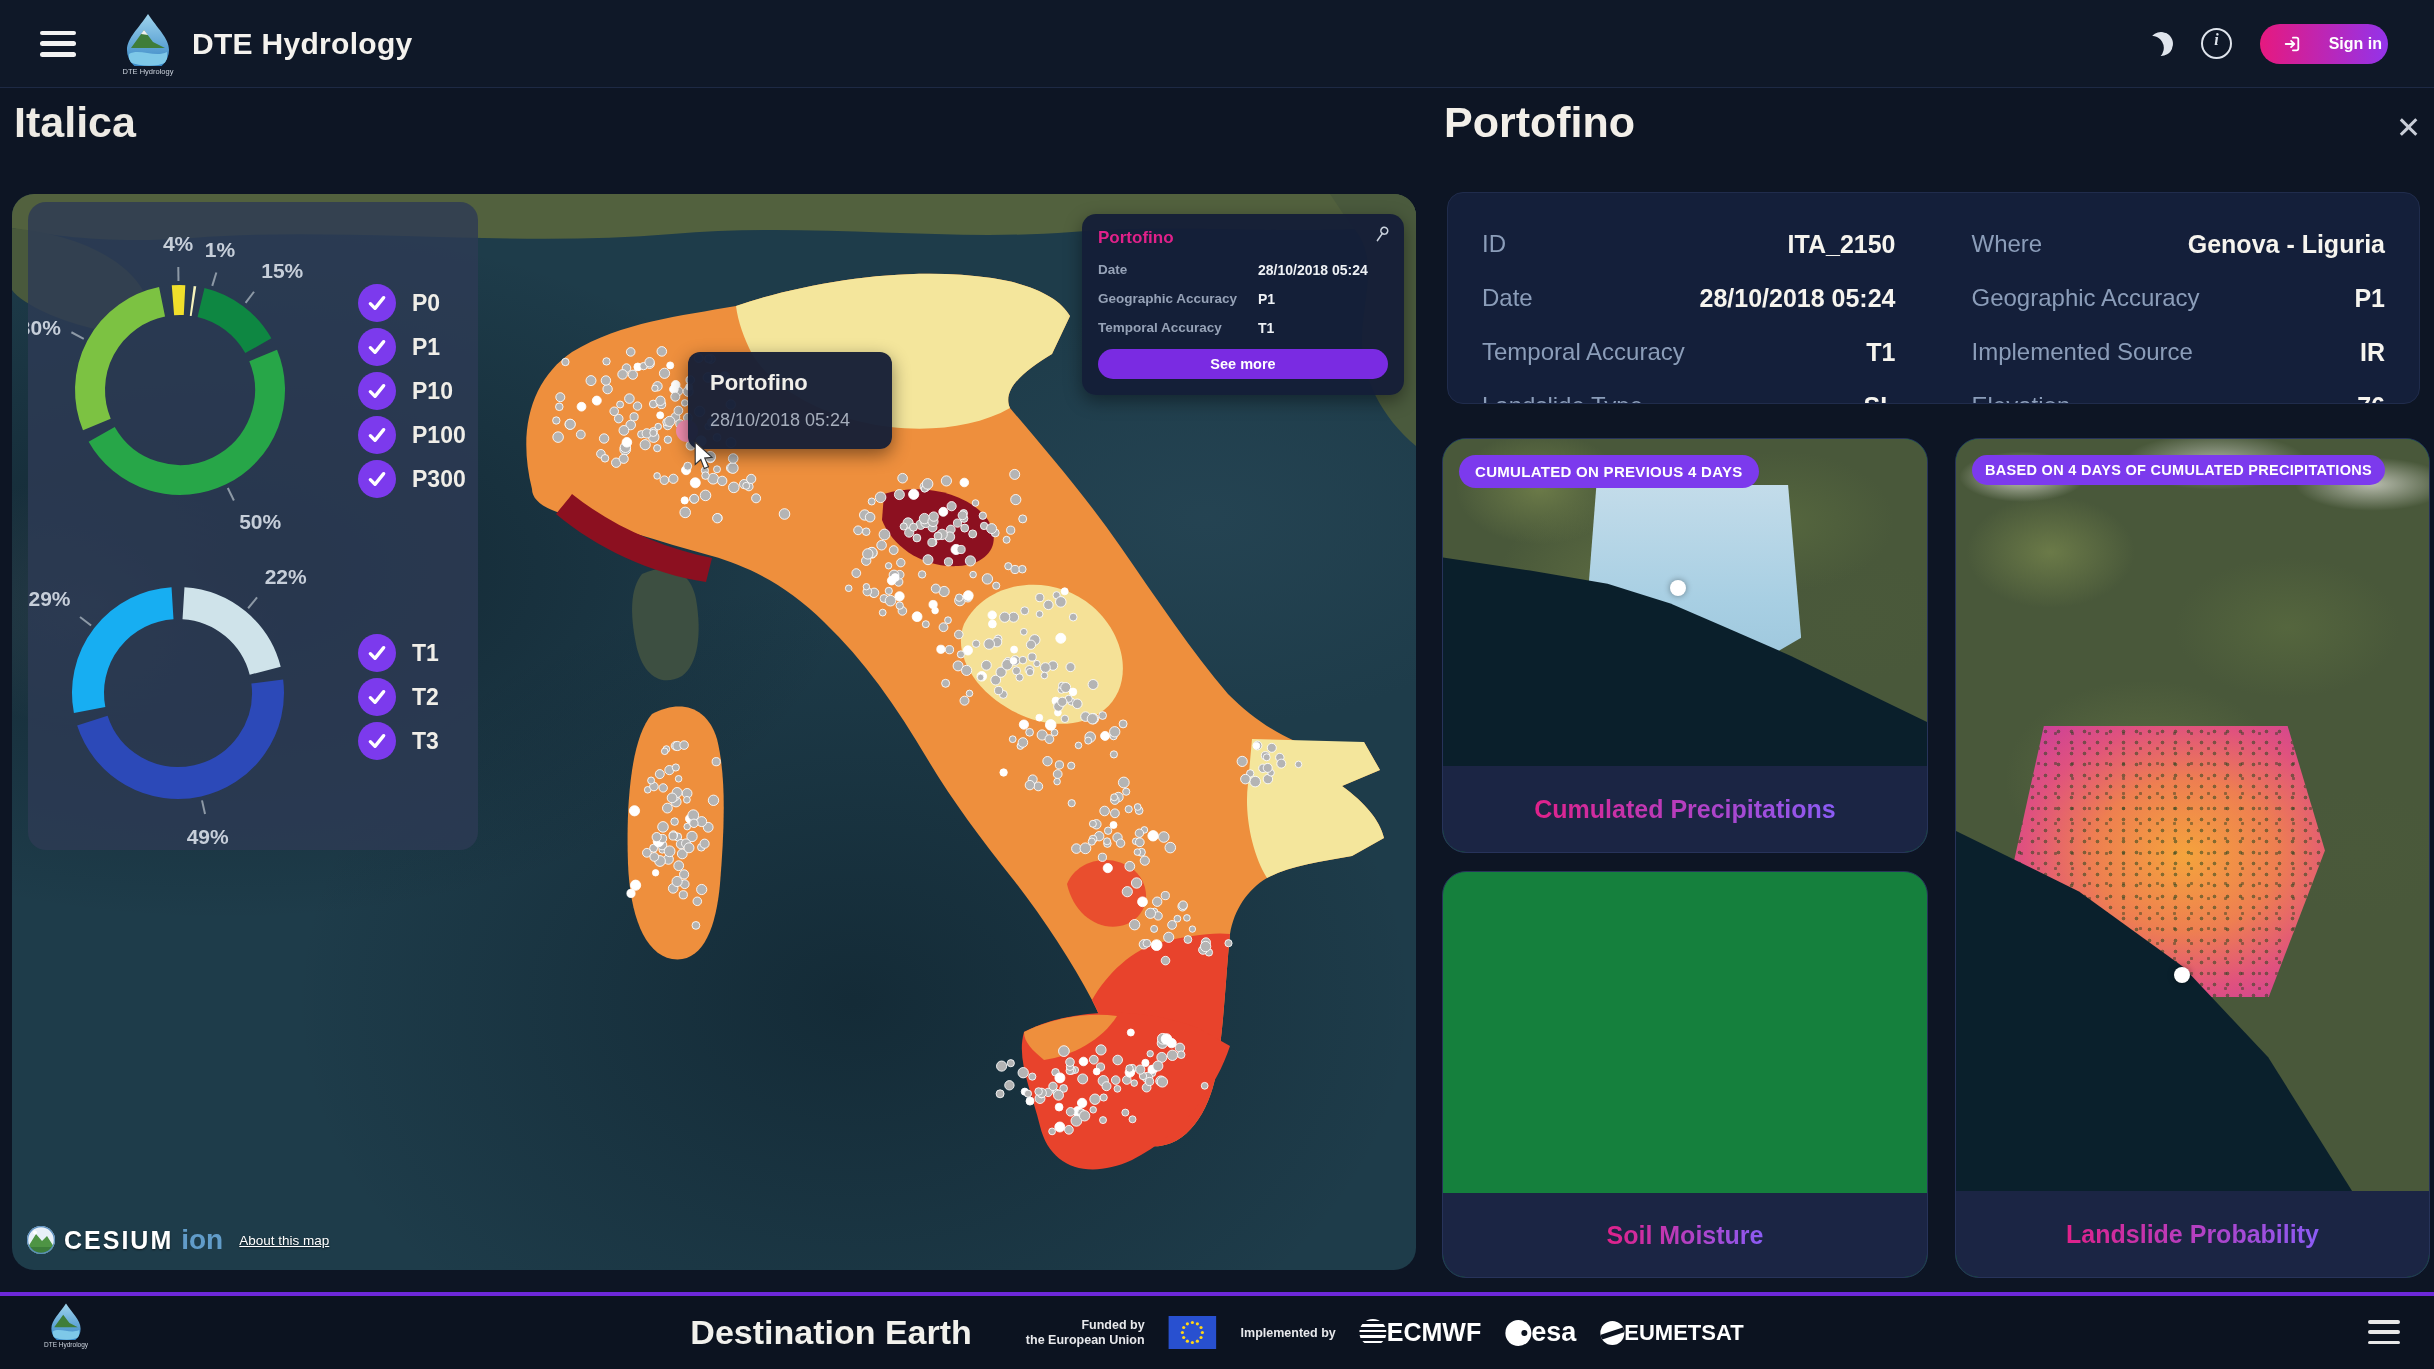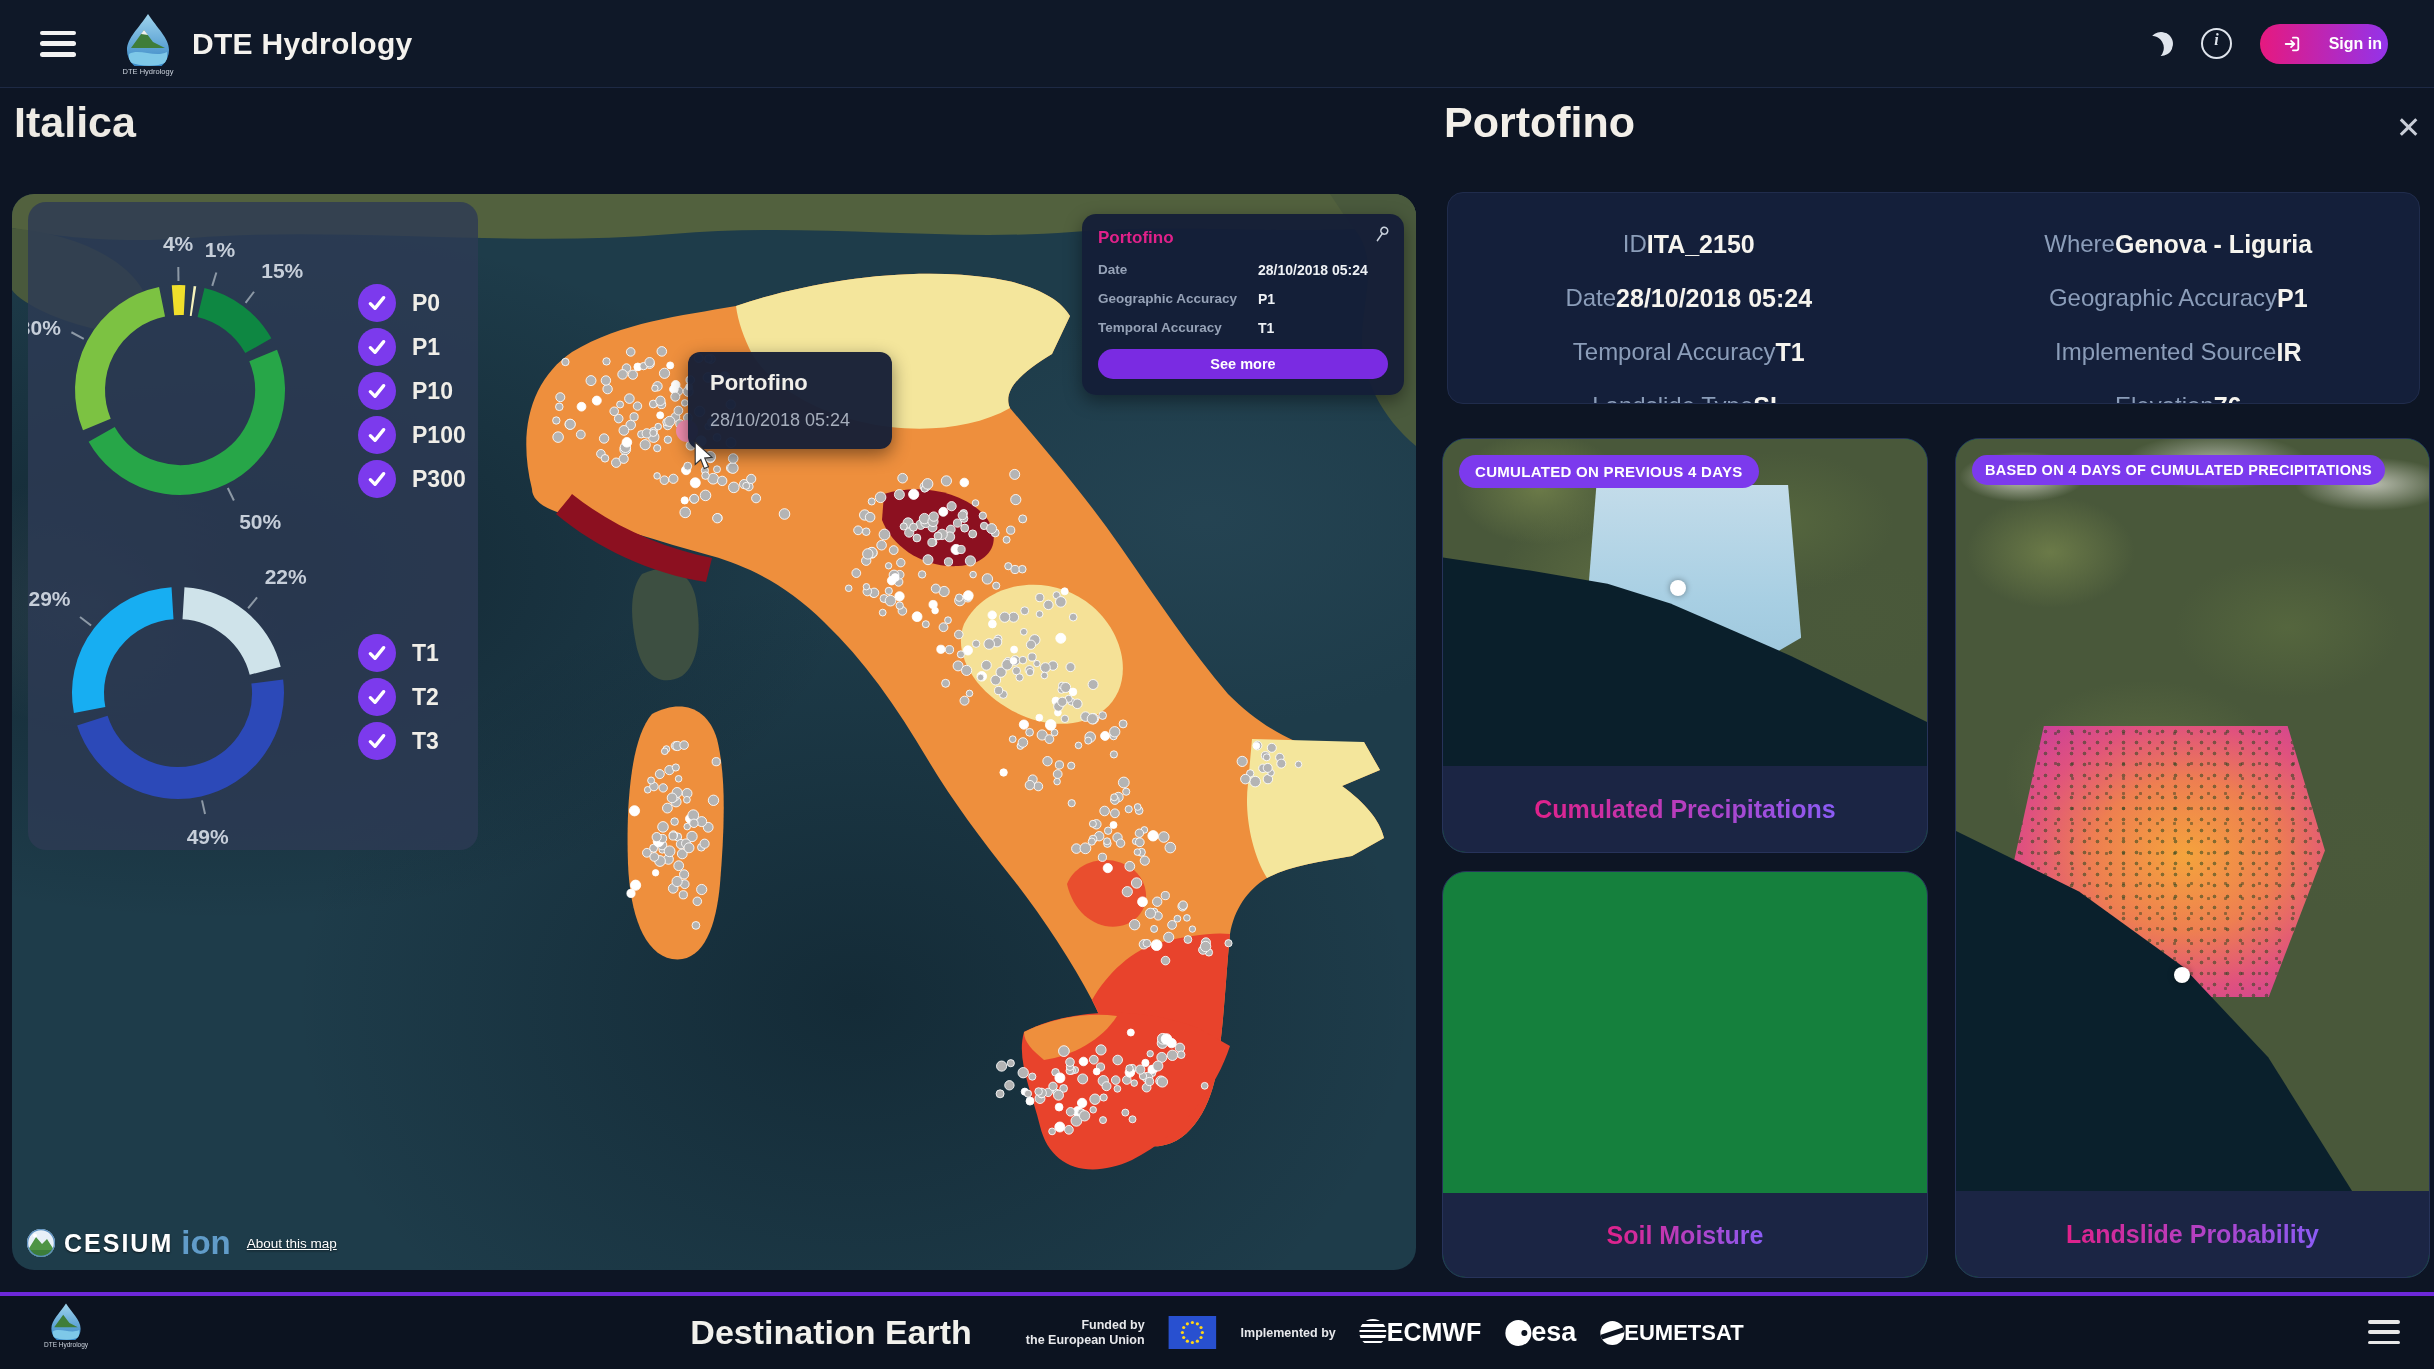--- a/index.html
+++ b/index.html
@@ -64,28 +64,28 @@
   .pin-icon{position:absolute;right:12px;top:10px}
   .pp-row{display:flex;margin-bottom:13px}
   .pp-label{width:160px;font-size:13.5px;font-weight:600;color:#96a2b7}
   .pp-value{font-size:14px;font-weight:800;color:#eef1f5}
   .see-more{display:block;width:100%;height:30px;border:none;border-radius:15px;background:#7a2be2;color:#fff;
             font-family:inherit;font-size:14.5px;font-weight:800;margin-top:6px;cursor:pointer}
 
   
   .attribution{position:absolute;left:14px;top:1030px;display:flex;align-items:center;gap:8px}
   .cesium-brand{font-size:25px;font-weight:800;color:#fff;letter-spacing:2px;text-shadow:0 1px 2px rgba(0,0,0,.6)}
-  .cesium-ion{font-size:33px;font-weight:800;color:#69a7d8;opacity:.9;filter:blur(.4px)}
+  .cesium-ion{font-size:28px;font-weight:800;color:#69a7d8;opacity:.9;filter:blur(.4px)}
   .about-link{font-size:13.5px;color:#fff;text-decoration:underline;margin-left:8px;cursor:pointer;text-shadow:0 1px 2px rgba(0,0,0,.6)}
 
   
   .info-card{position:absolute;left:1447px;top:192px;width:973px;height:212px;box-sizing:border-box;
              background:#141f3a;border:1px solid #202c4c;border-radius:16px;overflow:hidden;
              padding:24px 34px 0 34px;display:grid;grid-template-columns:1fr 1fr;column-gap:76px;grid-auto-rows:54px}
-  .info-cell{display:flex;align-items:center;justify-content:center}
+  .info-cell{display:flex;align-items:center;justify-content:space-between}
   .info-label{font-size:24px;font-weight:500;color:#8b9db9}
   .info-value{font-size:25px;font-weight:800;color:#f6f4ee}
 
   
   .card{position:absolute;border-radius:24px;overflow:hidden;background:#15803d;border:1px solid #27335a;box-sizing:border-box}
   .card-img{position:absolute;left:0;right:0;top:0;overflow:hidden}
   .land{position:absolute;inset:0;background-color:#49583a;background-image:
      radial-gradient(120px 80px at 20% 15%, #6b7a48 0%, transparent 70%),
      radial-gradient(160px 100px at 70% 25%, #55663e 0%, transparent 70%),
      radial-gradient(200px 140px at 40% 45%, #5e6d42 0%, transparent 70%),

